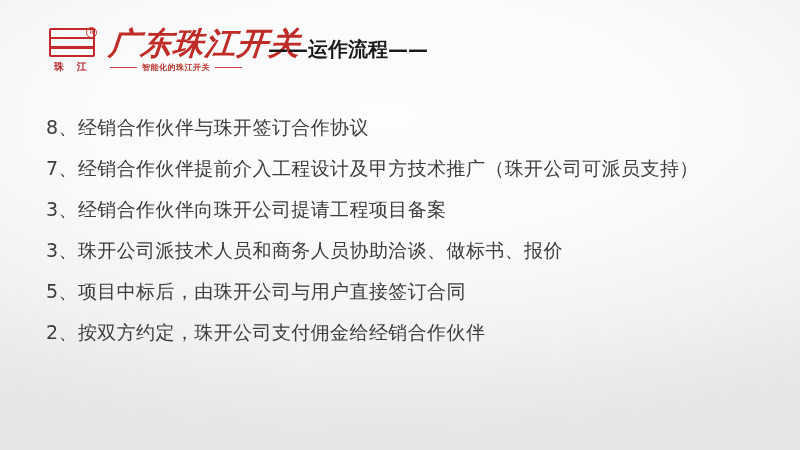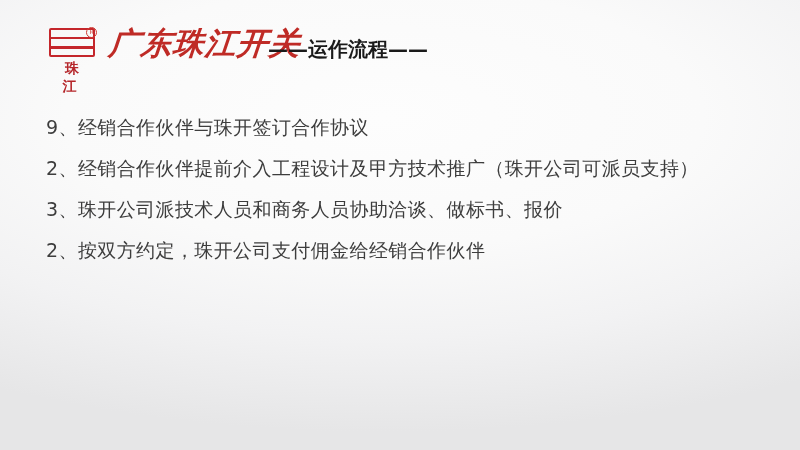--- a/index.html
+++ b/index.html
@@ -80,23 +80,22 @@
     font-size: 6px;
     line-height: 7px;
     text-align: center;
     font-family: "DejaVu Sans", sans-serif;
   }
 
   .logo-sub {
     margin-top: 3px;
     margin-left: 3px;
     width: 46px;
-    text-align: center;
     color: #b5262a;
-    font-size: 14px;
+    font-size: 10px;
     letter-spacing: 5px;
     text-indent: 5px;
     font-weight: bold;
     font-family: Liberation Sans, sans-serif;
   }
 
   .logo-words { position: relative; padding-top: 2px; }
 
   .logo-name {
     color: #bf2b26;
@@ -174,28 +173,35 @@
 
       <div class="logo-mark">
         <div class="logo-glyph">
           <span class="logo-reg">R</span>
         </div>
         <div class="logo-sub">珠 江</div>
       </div>
 
       <div class="logo-words">
         <div class="logo-name">广东珠江开关</div>
+        <div class="logo-tagline">
+          <span class="rule"></span>
+          <span class="tag-text">智能化的珠江开关</span>
+          <span class="rule"></span>
+        </div>
       </div>
 
     </div>
 
     <div class="slide-title">——运作流程——</div>
 
   </div>
 
   <div class="steps">
-    <div class="step-line">9、经销合作伙伴与珠开签订合作协议</div>
-    <div class="step-line">2、经销合作伙伴提前介入工程设计及甲方技术推广（珠开公司可派员支持）</div>
+    <div class="step-line">8、经销合作伙伴与珠开签订合作协议</div>
+    <div class="step-line">7、经销合作伙伴提前介入工程设计及甲方技术推广（珠开公司可派员支持）</div>
+    <div class="step-line">3、经销合作伙伴向珠开公司提请工程项目备案</div>
     <div class="step-line">3、珠开公司派技术人员和商务人员协助洽谈、做标书、报价</div>
+    <div class="step-line">5、项目中标后，由珠开公司与用户直接签订合同</div>
     <div class="step-line">2、按双方约定，珠开公司支付佣金给经销合作伙伴</div>
   </div>
 
 </div>
 
 </body></html>

